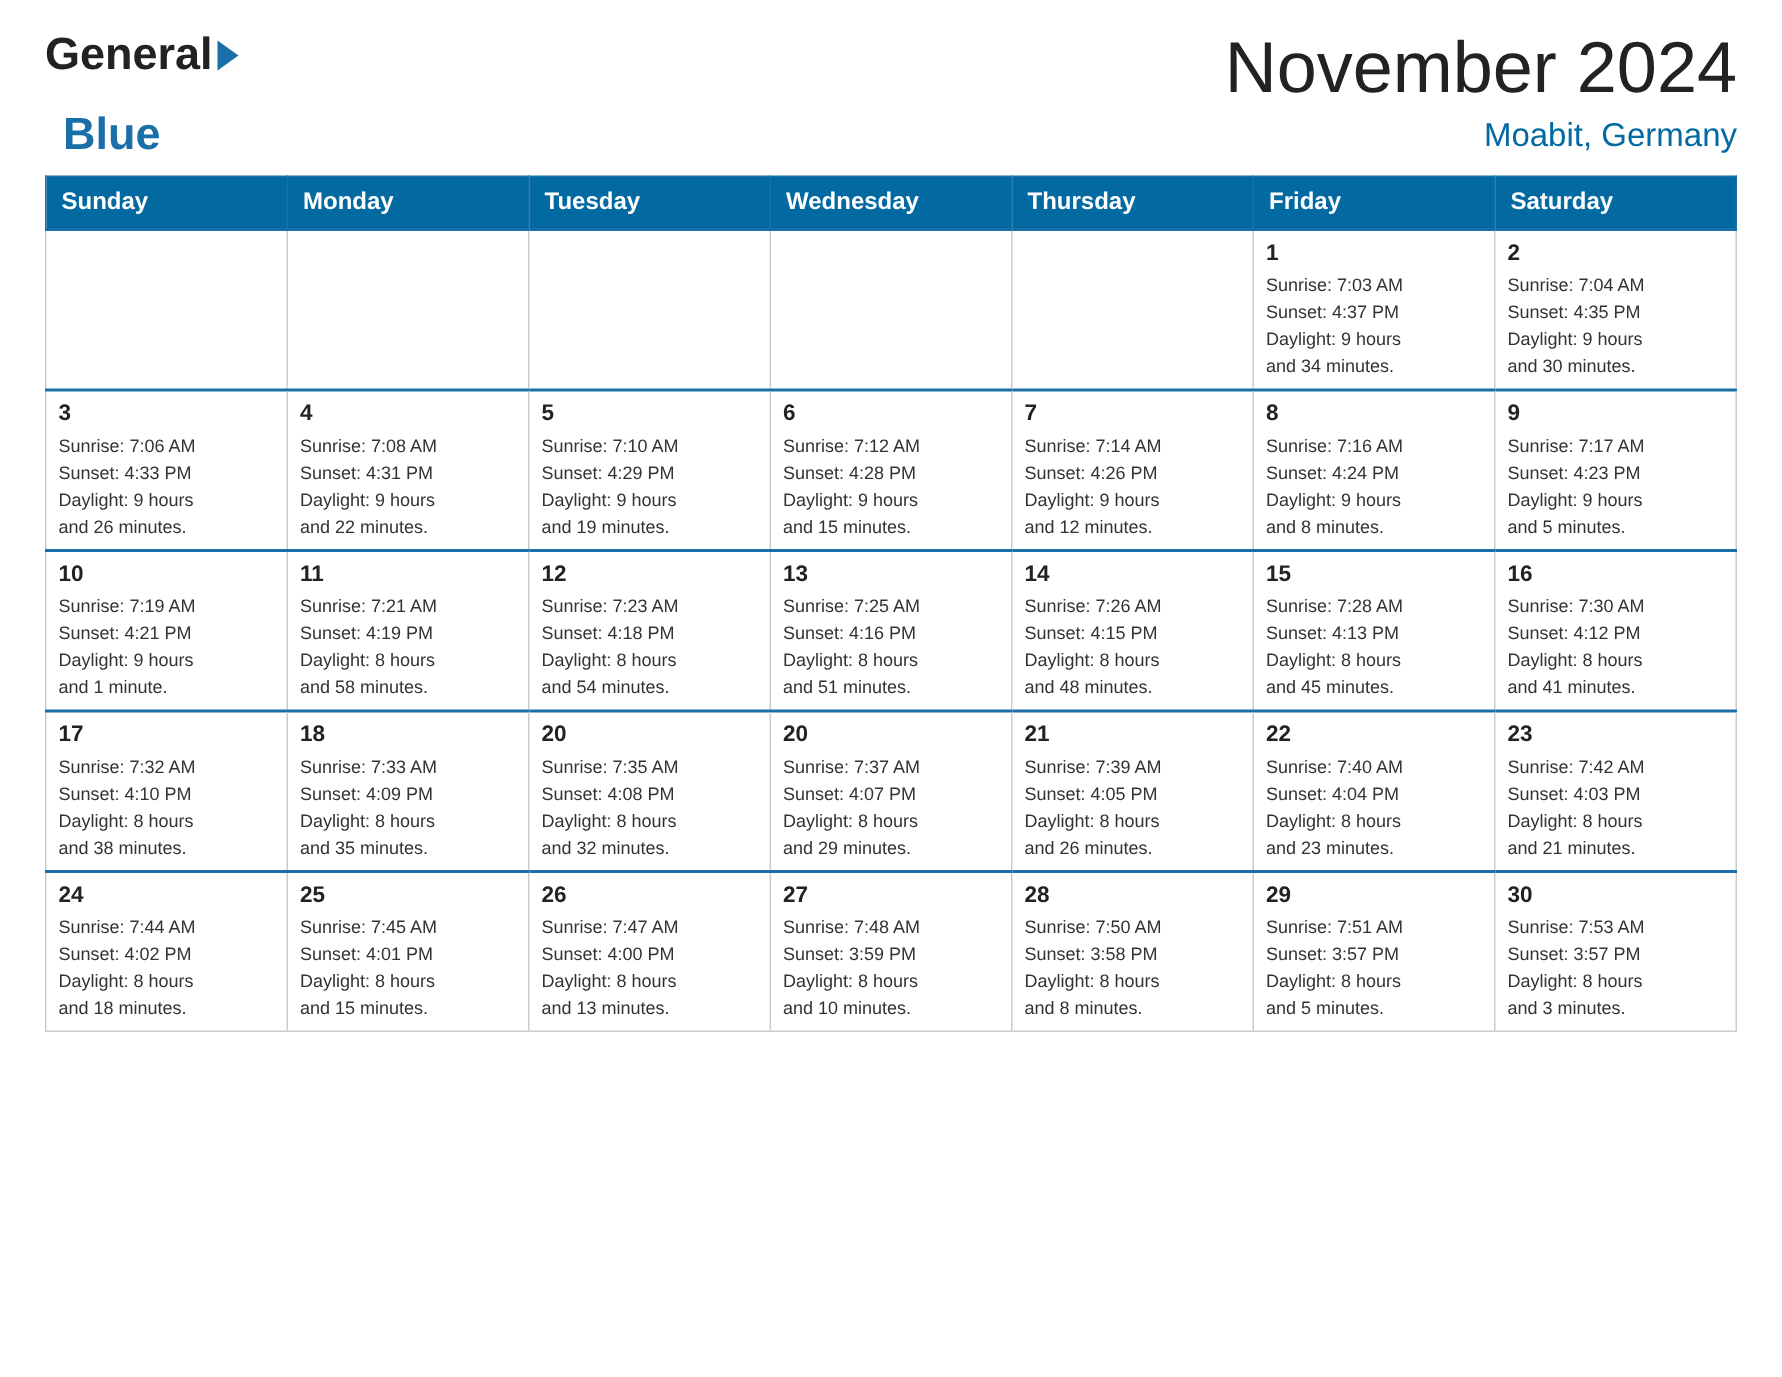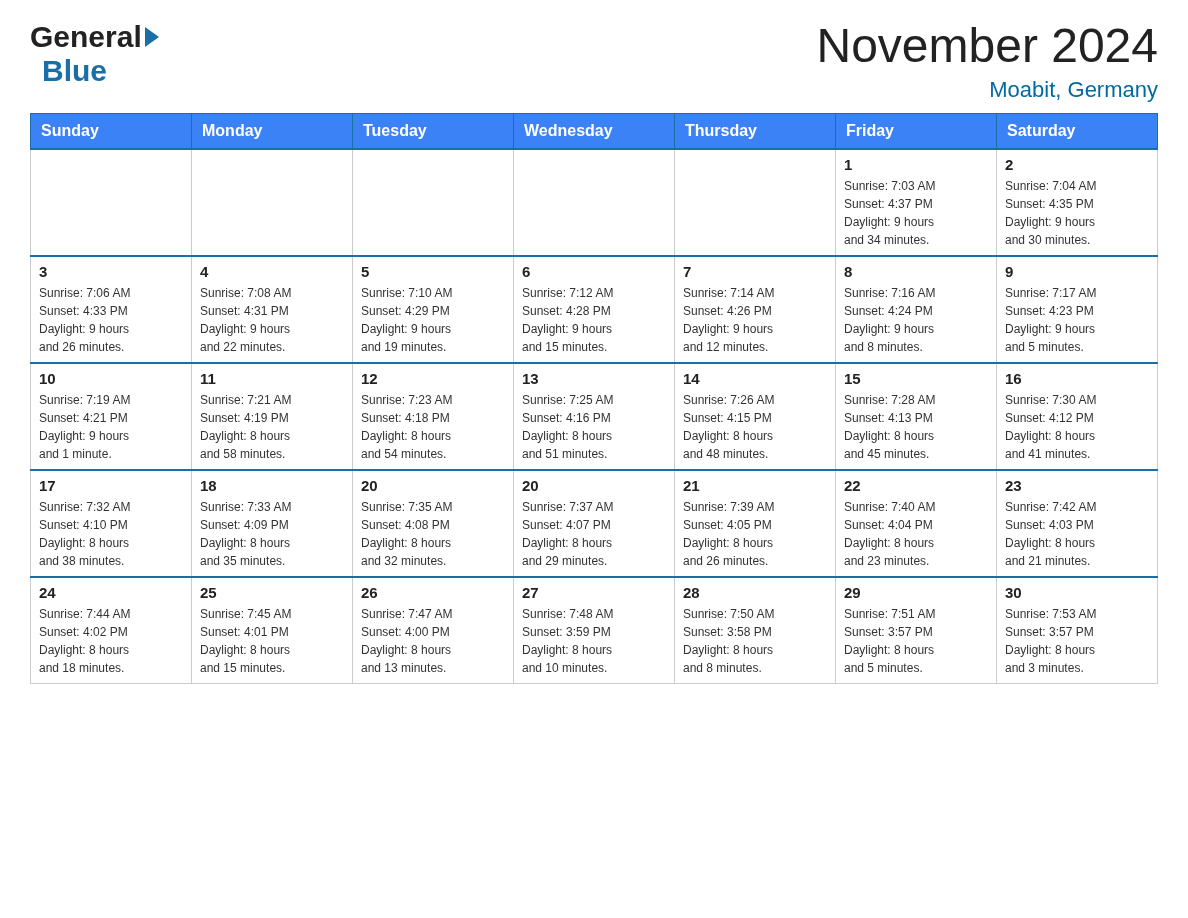--- a/index.html
+++ b/index.html
@@ -13,20 +13,21 @@
     .header-row {
       display: flex;
       justify-content: space-between;
       align-items: flex-start;
       margin-bottom: 10px;
     }
     .logo {
       display: flex;
       flex-direction: column;
       align-items: flex-start;
+      gap: 19px;
     }
     .title-section {
       text-align: right;
     }
     .calendar-title {
       font-size: 48px;
       font-weight: normal;
       color: #222;
       line-height: 1.1;
     }
@@ -34,21 +35,21 @@
       font-size: 22px;
       color: #0369a1;
       margin-top: 4px;
     }
     .calendar {
       width: 100%;
       border-collapse: collapse;
       margin-top: 10px;
     }
     .calendar th {
-      background-color: #3b82f6;
+      background-color: #0369a1;
       color: #fff;
       font-size: 16px;
       font-weight: bold;
       padding: 8px 10px;
       text-align: left;
       border: 1px solid #1a6fa8;
     }
     .calendar td {
       vertical-align: top;
       padding: 6px 8px;

